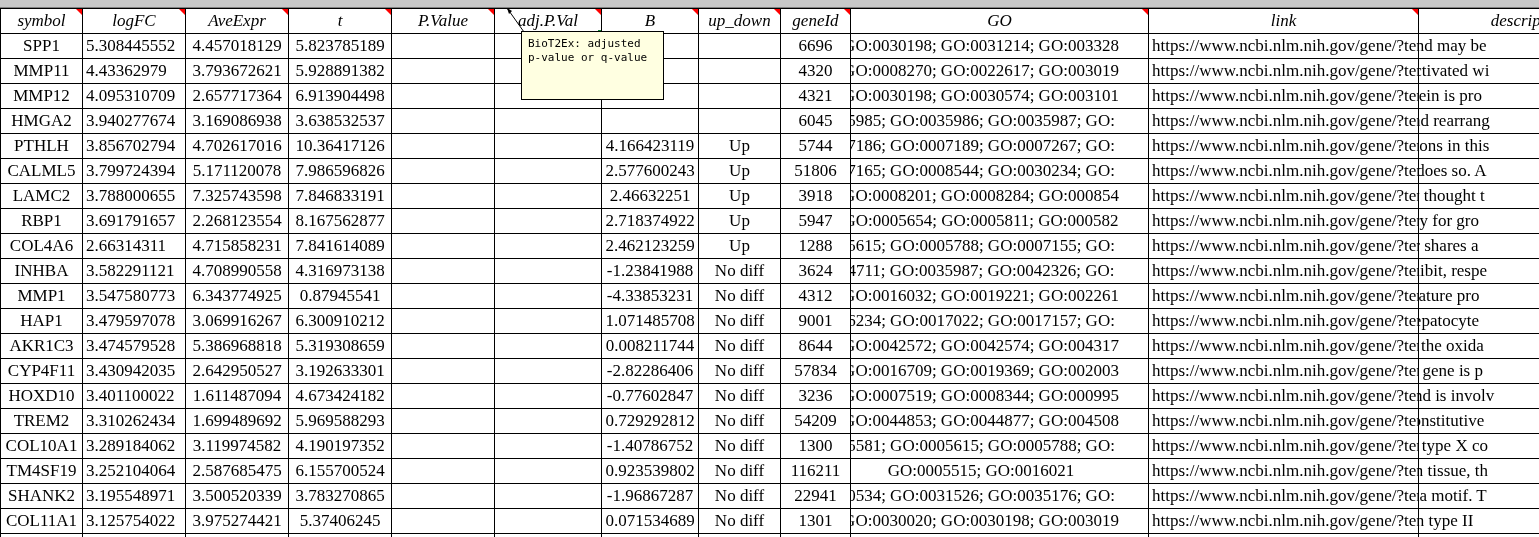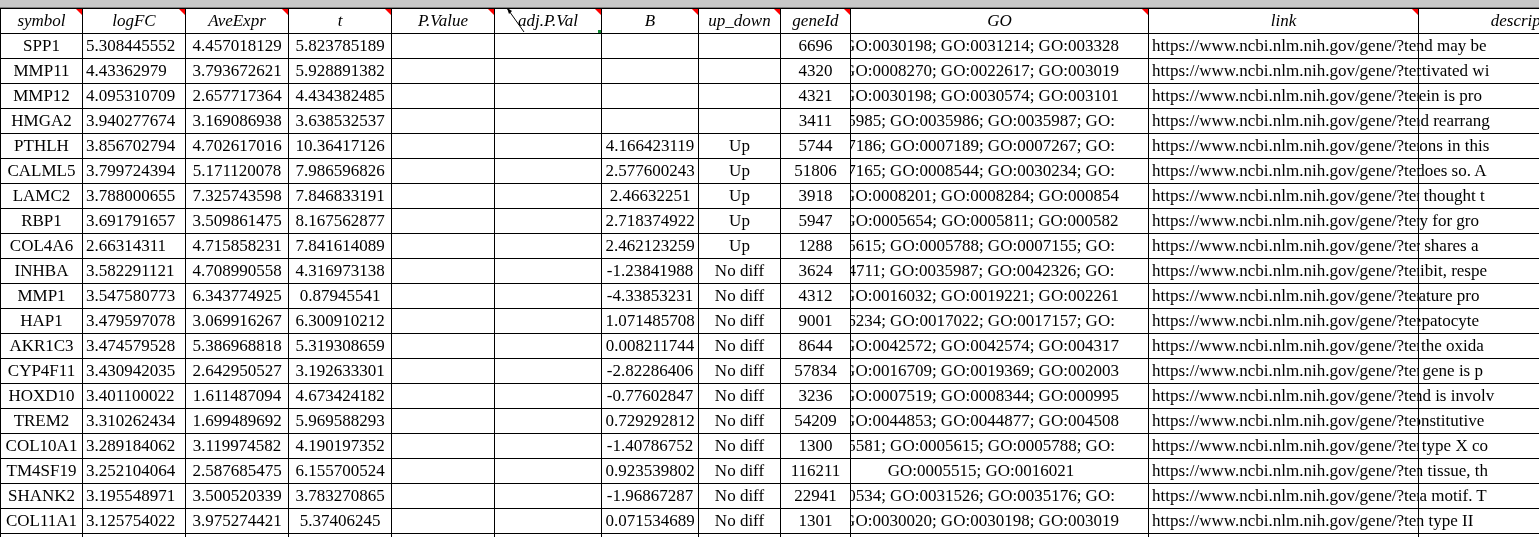--- a/index.html
+++ b/index.html
@@ -155,21 +155,21 @@
           </td>
           <td class="num">https://www.ncbi.nlm.nih.gov/gene/?term=4320</td>
           <td class="clipboth">
             <span class="desc-inner">ctive proproteins which are activated wi</span>
           </td>
         </tr>
         <tr>
           <td class="sym">MMP12</td>
           <td class="red">4.095310709</td>
           <td class="num">2.657717364</td>
-          <td class="num">4.434382485</td>
+          <td class="num">6.913904498</td>
           <td class="num"></td>
           <td class="num"></td>
           <td class="num"></td>
           <td class="num"></td>
           <td class="num">4321</td>
           <td class="clip-left">
             <span class="go-inner">GO:0030198; GO:0030574; GO:003101</span>
           </td>
           <td class="num">https://www.ncbi.nlm.nih.gov/gene/?term=4321</td>
           <td class="clipboth">
@@ -178,21 +178,21 @@
         </tr>
         <tr>
           <td class="sym">HMGA2</td>
           <td class="red">3.940277674</td>
           <td class="num">3.169086938</td>
           <td class="num">3.638532537</td>
           <td class="num"></td>
           <td class="num"></td>
           <td class="num"></td>
           <td class="num"></td>
-          <td class="num">3411</td>
+          <td class="num">6045</td>
           <td class="clip-left">
             <span class="go-inner">5985; GO:0035986; GO:0035987; GO:</span>
           </td>
           <td class="num">https://www.ncbi.nlm.nih.gov/gene/?term=8091</td>
           <td class="clipboth">
             <span class="desc-inner">the deletion, amplification, and rearrang</span>
           </td>
         </tr>
         <tr>
           <td class="sym">PTHLH</td>
@@ -244,21 +244,21 @@
             <span class="go-inner">GO:0008201; GO:0008284; GO:000854</span>
           </td>
           <td class="num">https://www.ncbi.nlm.nih.gov/gene/?term=3918</td>
           <td class="clipboth">
             <span class="desc-inner">The gamma 2 chain, formerly thought t</span>
           </td>
         </tr>
         <tr>
           <td class="sym">RBP1</td>
           <td class="red">3.691791657</td>
-          <td class="num">3.509861475</td>
+          <td class="num">2.268123554</td>
           <td class="num">8.167562877</td>
           <td class="num"></td>
           <td class="num"></td>
           <td class="num">2.718374922</td>
           <td class="num">Up</td>
           <td class="num">5947</td>
           <td class="clip-left">
             <span class="go-inner">GO:0005654; GO:0005811; GO:000582</span>
           </td>
           <td class="num">https://www.ncbi.nlm.nih.gov/gene/?term=5947</td>
@@ -501,14 +501,17 @@
           </td>
         </tr>
       </tbody>
   </table>
 
   <svg class="leader" viewBox="0 0 30 30">
     <line x1="24" y1="26" x2="7" y2="2" stroke="#000" stroke-width="1"></line>
     <polygon points="7,2 12,5 9,8" fill="#000"></polygon>
   </svg>
 
+  <div class="tooltip">
+    <span>BioT2Ex: adjusted p-value or q-value</span>
+  </div>
 
 </div>
 
 </body></html>

